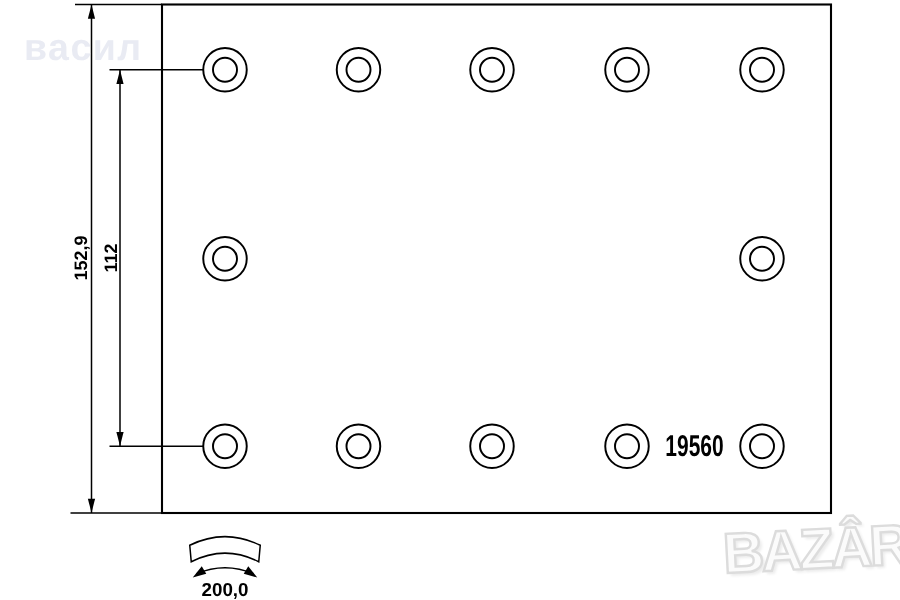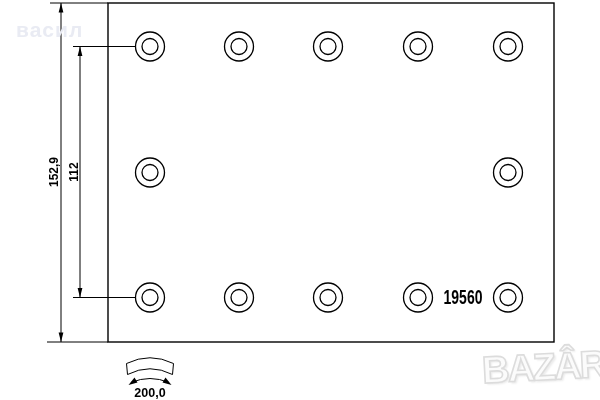--- a/index.html
+++ b/index.html
@@ -9,21 +9,21 @@
   }
   .stage{position:absolute;inset:0;}
   svg{position:absolute;left:0;top:0;}
   .edge{stroke:#000;stroke-width:1.4;fill:#fff;}
   .thin{stroke:#000;stroke-width:1;fill:none;}
   .hole-outer,.hole-inner{fill:#fff;stroke:#000;stroke-width:1.3;}
   .arrow{fill:#000;stroke:none;}
   .dim-text{font-family:"Liberation Sans", sans-serif;font-weight:bold;fill:#000;}
   .wm{position:absolute;user-select:none;white-space:nowrap;}
   .wm-vasil{
-    left:16px;top:18px;font-size:21px;font-weight:bold;
+    left:16px;top:18px;font-size:25px;font-weight:bold;
     color:#e9ebf3;letter-spacing:1px;
   }
   .wm-bazar{
     left:482px;top:346px;font-size:38px;font-weight:bold;
     color:#fbfbfb;-webkit-text-stroke:1.6px #dcdcdc;
     letter-spacing:-2px;transform:rotate(-3deg);
     text-shadow:2px 2px 2px #ececec;
   }
 </style>
 </head>

